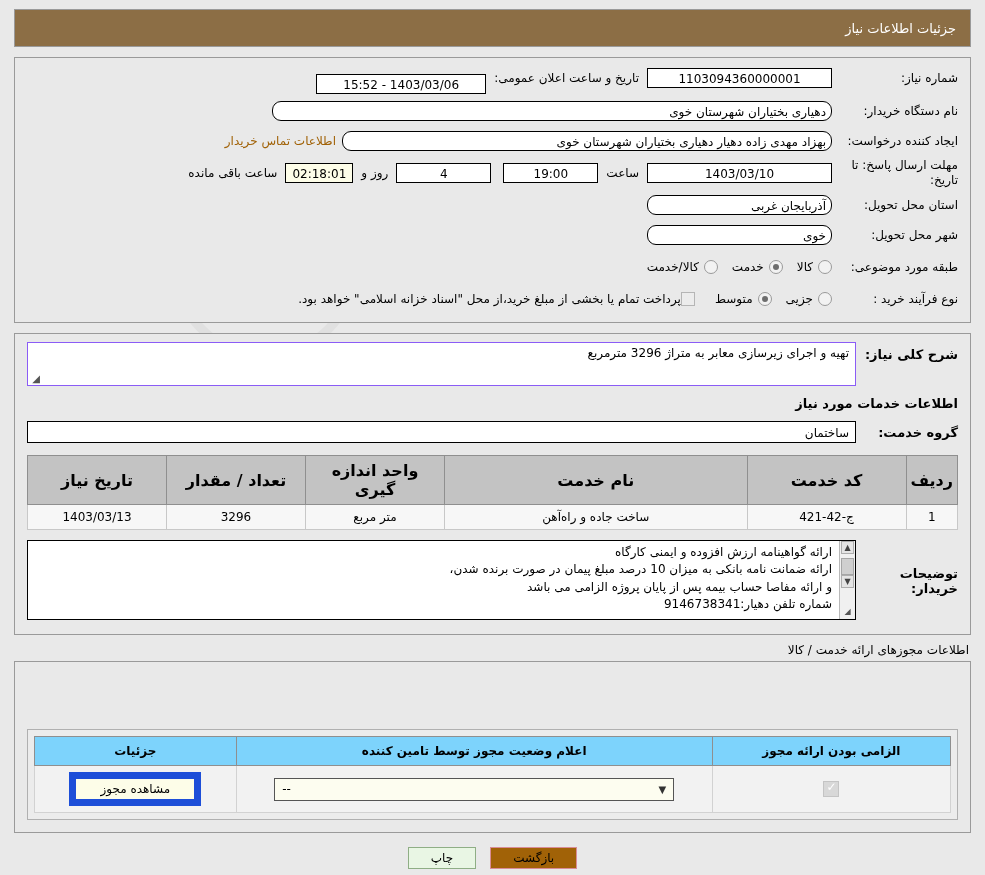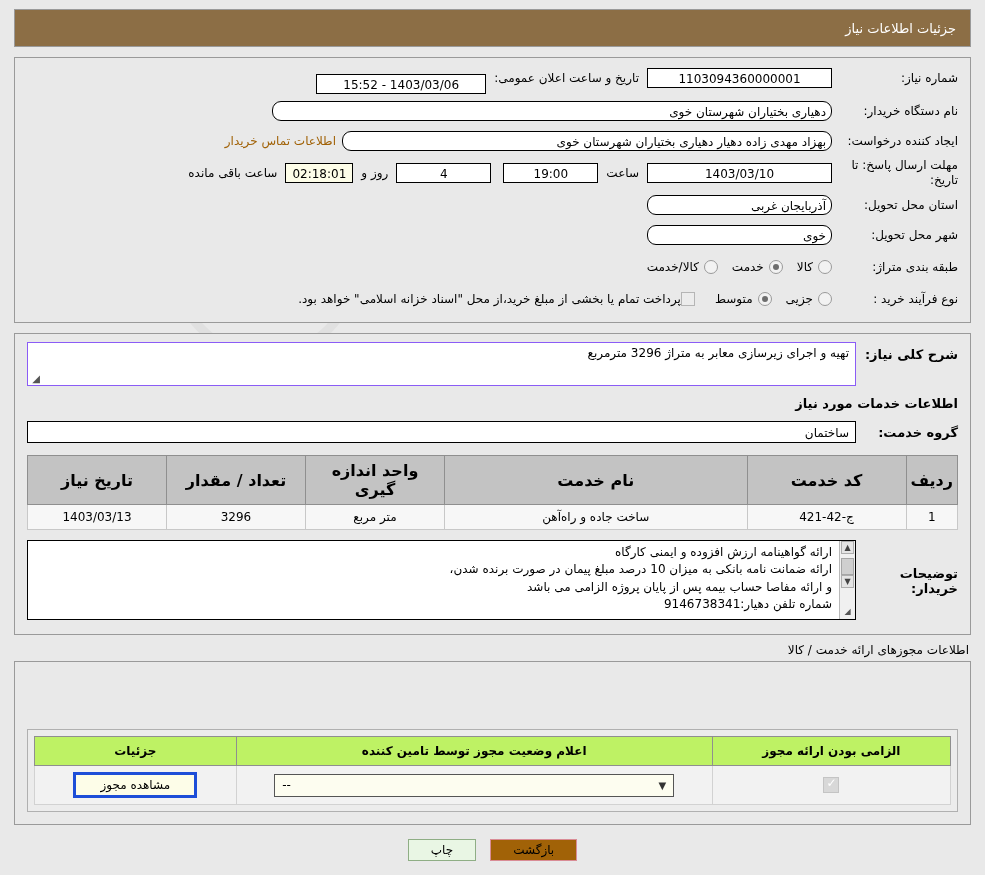--- a/index.html
+++ b/index.html
@@ -310,21 +310,21 @@
     background: #ececec;
     padding: 6px;
     margin-top: 55px;
   }
   table.lic {
     border-collapse: collapse;
     width: 100%;
     font-size: 12px;
   }
   table.lic th {
-    background: #bef264;
+    background: #7dd3fc;
     border: 1px solid #8f8f8f;
     font-weight: bold;
     padding: 7px 4px;
     text-align: center;
   }
   table.lic td {
     border: 1px solid #d2d2d2;
     background: #f2f2f2;
     padding: 6px 8px;
     text-align: center;
@@ -357,21 +357,21 @@
     display: flex;
     align-items: center;
     justify-content: space-between;
     padding: 0 7px;
     margin: 0 auto;
     cursor: pointer;
   }
   .chev { font-size: 10px; color: #333; }
   .btn-license {
     background: #fdfde8;
-    border: 3px solid #1d4ed8;
+    border: 7px solid #1d4ed8;
     font-size: 12px;
     padding: 3px 24px;
     cursor: pointer;
     display: inline-block;
     color: #000;
   }
 
   
   .footer {
     margin-top: 14px;
@@ -443,21 +443,21 @@
     <div class="flabel">استان محل تحویل:</div>
     <div class="fval rightalign" style="width:185px;">آذربایجان غربی</div>
   </div>
 
   <div class="frow">
     <div class="flabel">شهر محل تحویل:</div>
     <div class="fval rightalign" style="width:185px;">خوی</div>
   </div>
 
   <div class="frow" style="margin-top:6px;">
-    <div class="flabel">طبقه بندی متراژ:</div>
+    <div class="flabel">طبقه مورد موضوعی:</div>
     <span class="radio"></span>
     <span class="radio-label">کالا</span>
     <span class="radio sel"></span>
     <span class="radio-label">خدمت</span>
     <span class="radio"></span>
     <span class="radio-label">کالا/خدمت</span>
   </div>
 
   <div class="frow" style="margin-top:6px;">
     <div class="flabel">نوع فرآیند خرید :</div>

